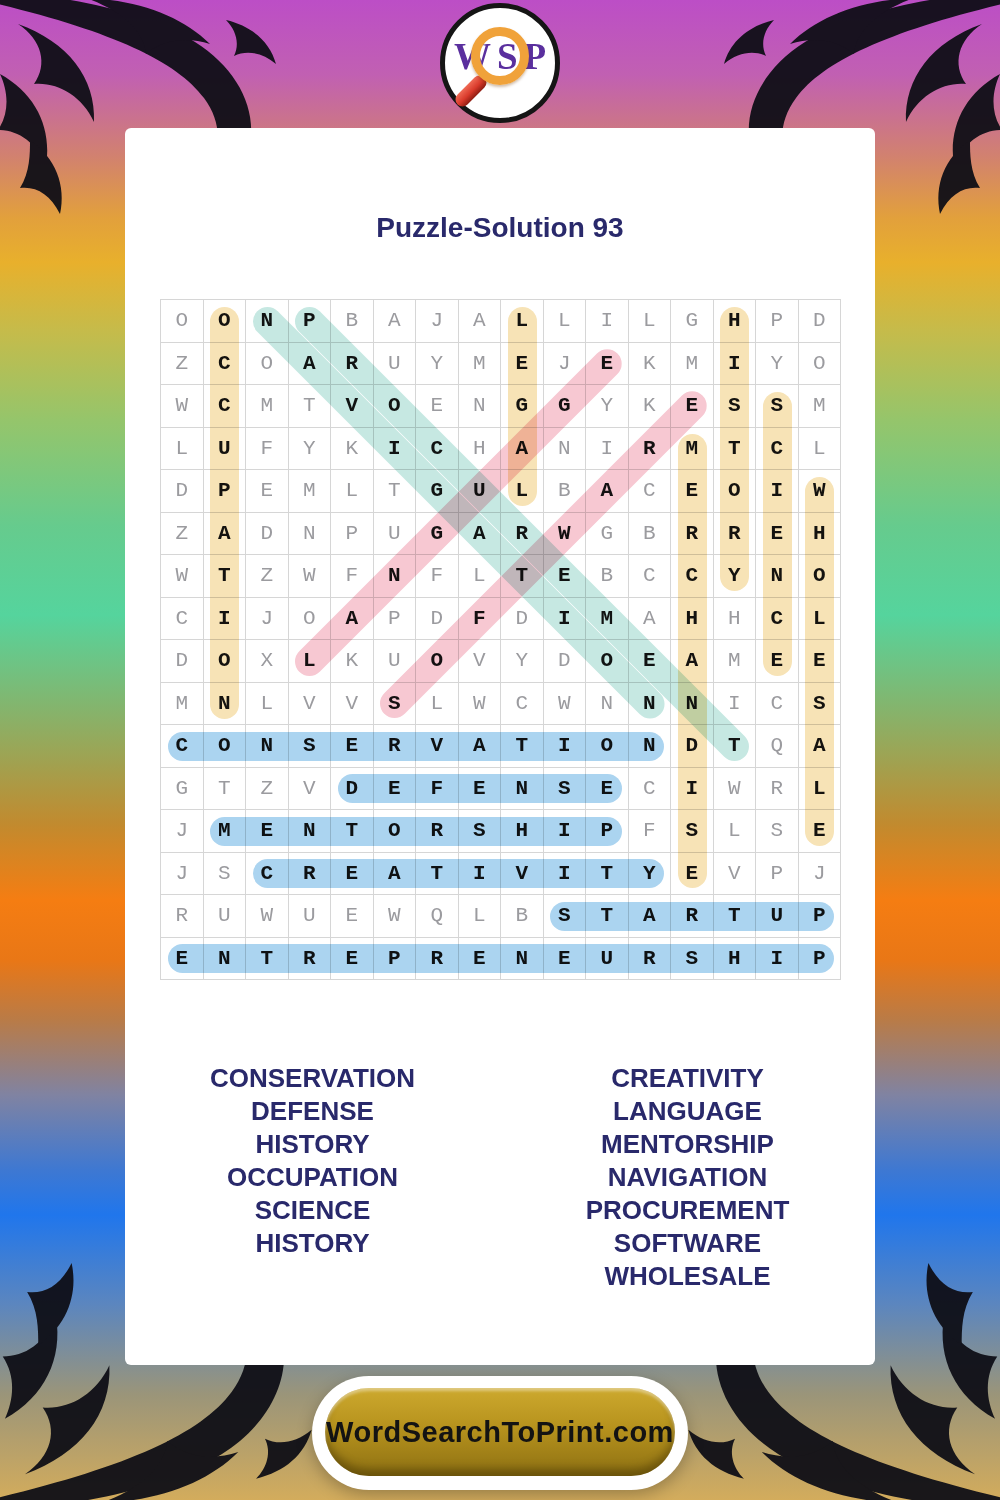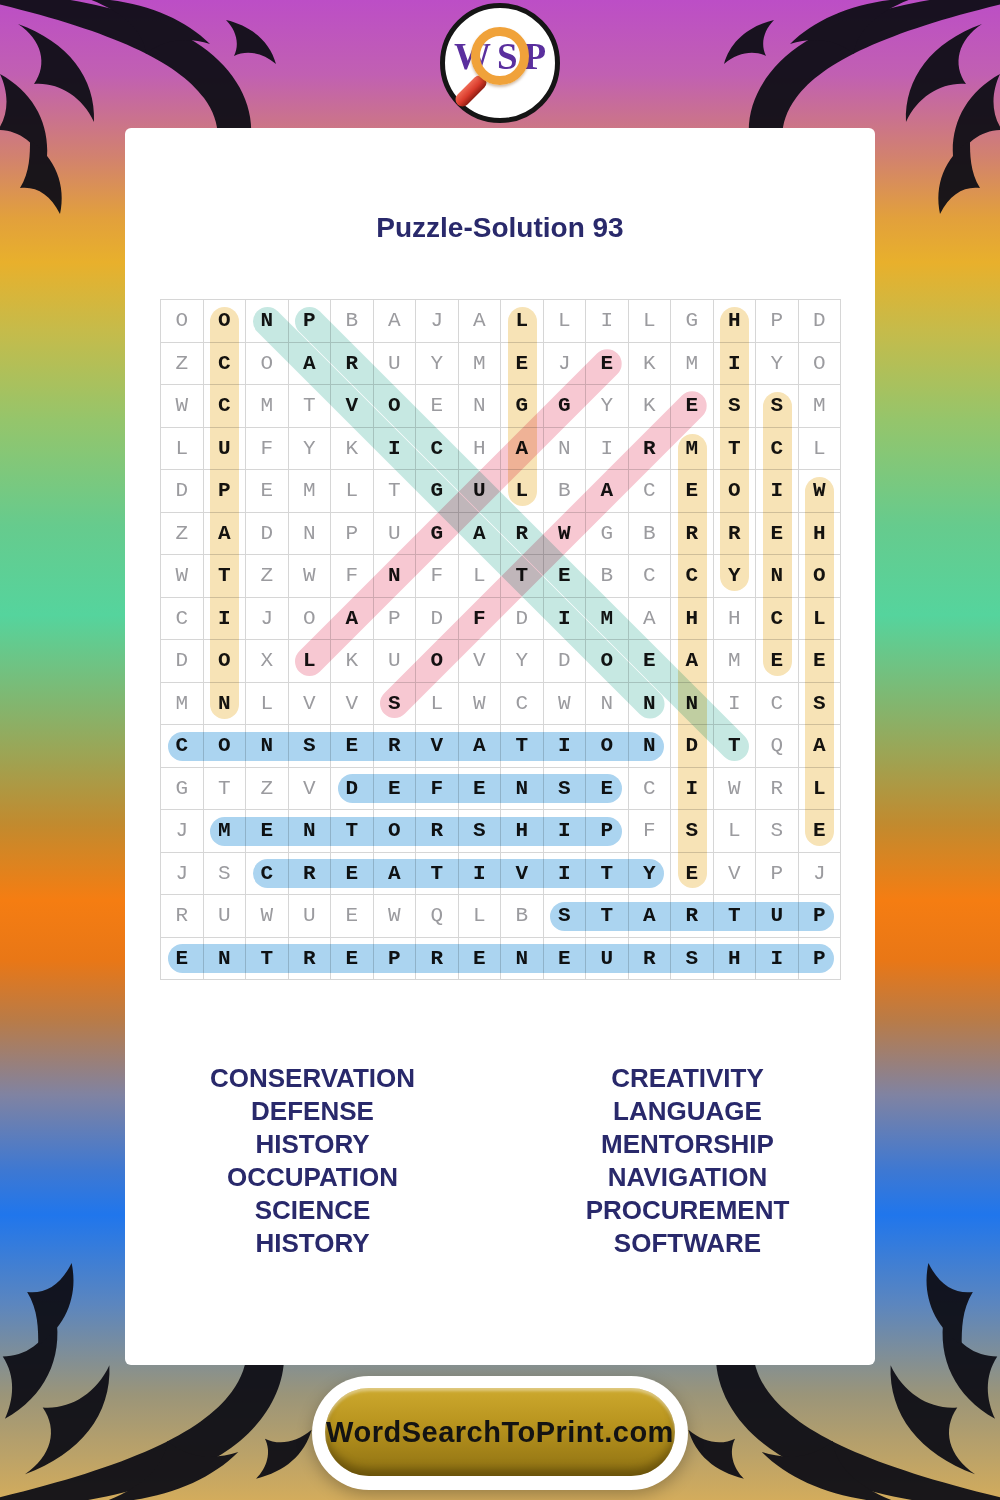--- a/index.html
+++ b/index.html
@@ -399,19 +399,20 @@
         <li>SCIENCE</li>
         <li>HISTORY</li>
       </ul>
     <ul class="word-col" id="word-col-right">
         <li>CREATIVITY</li>
         <li>LANGUAGE</li>
         <li>MENTORSHIP</li>
         <li>NAVIGATION</li>
         <li>PROCUREMENT</li>
         <li>SOFTWARE</li>
+        <li>WHOLESALE</li>
       </ul>
   </div>
 </div>
 
 <div class="btn-outer">
   <div class="btn-inner">WordSearchToPrint.com</div>
 </div>
 
 </body></html>

